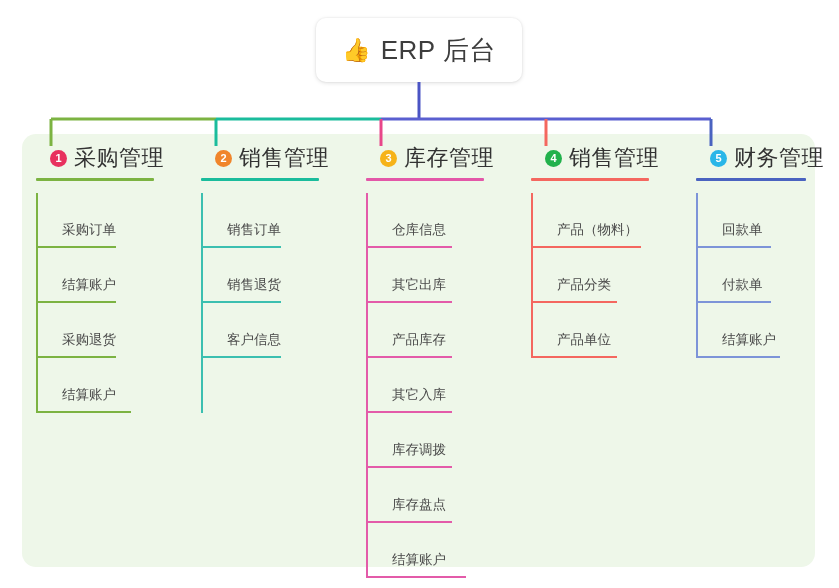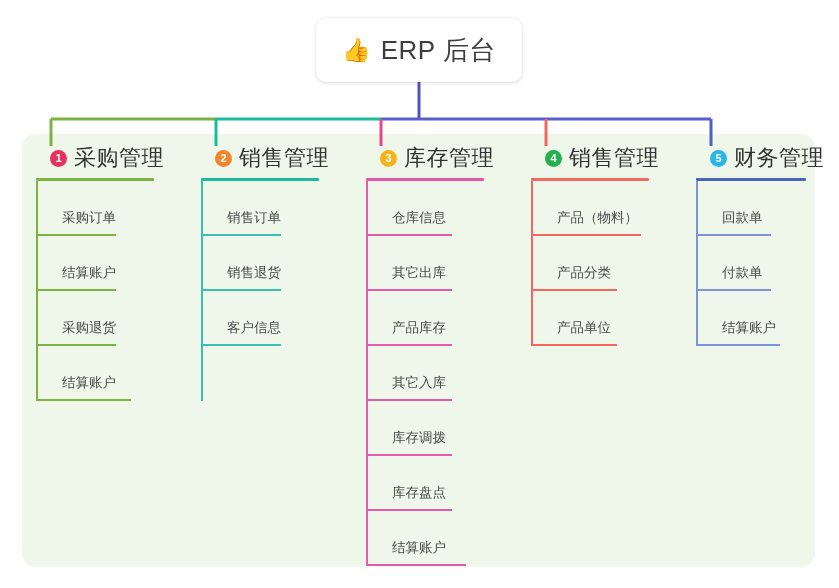--- a/index.html
+++ b/index.html
@@ -93,21 +93,21 @@
   }
   .col-rule {
     height: 3px;
     margin-top: 8px;
     border-radius: 1px;
   }
 
   
   .items {
     position: relative;
-    margin-top: 0;
+    margin-top: 12px;
   }
   .spine {
     position: absolute;
     left: 0px;
     top: 0;
     width: 2px;
   }
   .item {
     position: relative;
     height: 55px;

